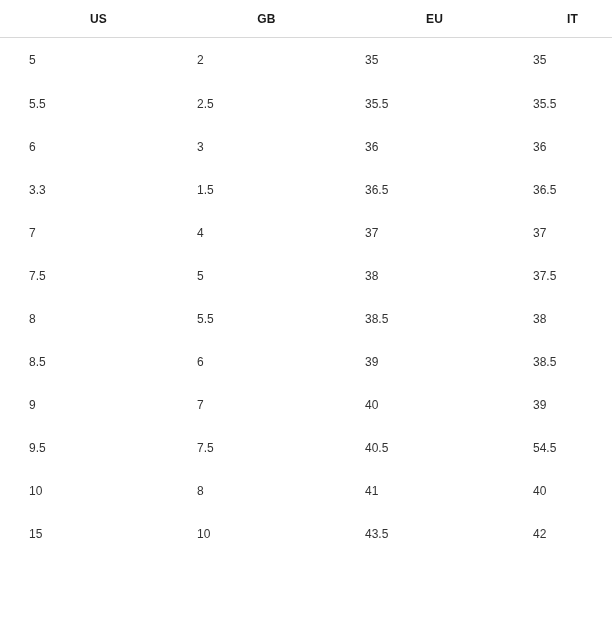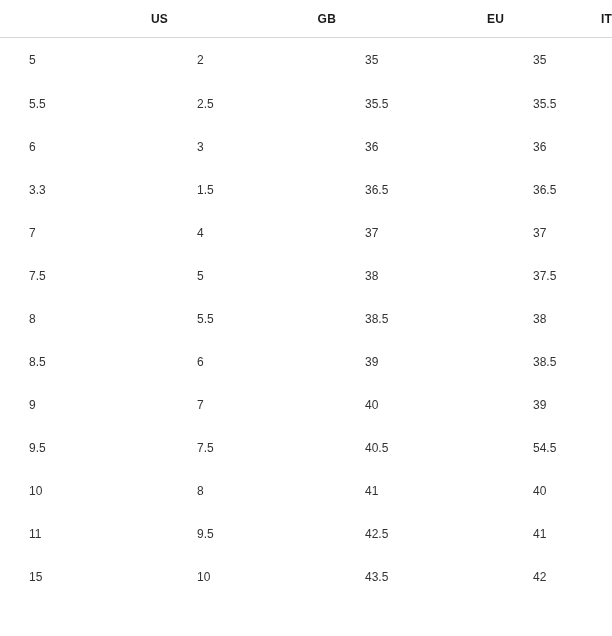--- a/index.html
+++ b/index.html
@@ -29,21 +29,21 @@
     border-collapse: collapse;
     table-layout: fixed;
   }
 
   table.size-table col.c0 { width: 168px; }
   table.size-table col.c1 { width: 168px; }
   table.size-table col.c2 { width: 168px; }
   table.size-table col.c3 { width: 108px; }
 
   thead th {
-    text-align: right;
+    text-align: center;
     font-size: 12px;
     font-weight: bold;
     color: #1a1a1a;
     letter-spacing: 0.2px;
     padding: 0;
     height: 37px;
     vertical-align: middle;
     border-bottom: 1px solid #d8d8d8;
   }
 
@@ -249,34 +249,20 @@
           </td>
           <td class="col-2">
             <span class="cell-inner">41</span>
           </td>
           <td class="col-3">
             <span class="cell-inner">40</span>
           </td>
         </tr>
         <tr>
           <td class="col-0">
-            <span class="cell-inner">11</span>
-          </td>
-          <td class="col-1">
-            <span class="cell-inner">9.5</span>
-          </td>
-          <td class="col-2">
-            <span class="cell-inner">42.5</span>
-          </td>
-          <td class="col-3">
-            <span class="cell-inner">41</span>
-          </td>
-        </tr>
-        <tr>
-          <td class="col-0">
             <span class="cell-inner">15</span>
           </td>
           <td class="col-1">
             <span class="cell-inner">10</span>
           </td>
           <td class="col-2">
             <span class="cell-inner">43.5</span>
           </td>
           <td class="col-3">
             <span class="cell-inner">42</span>

